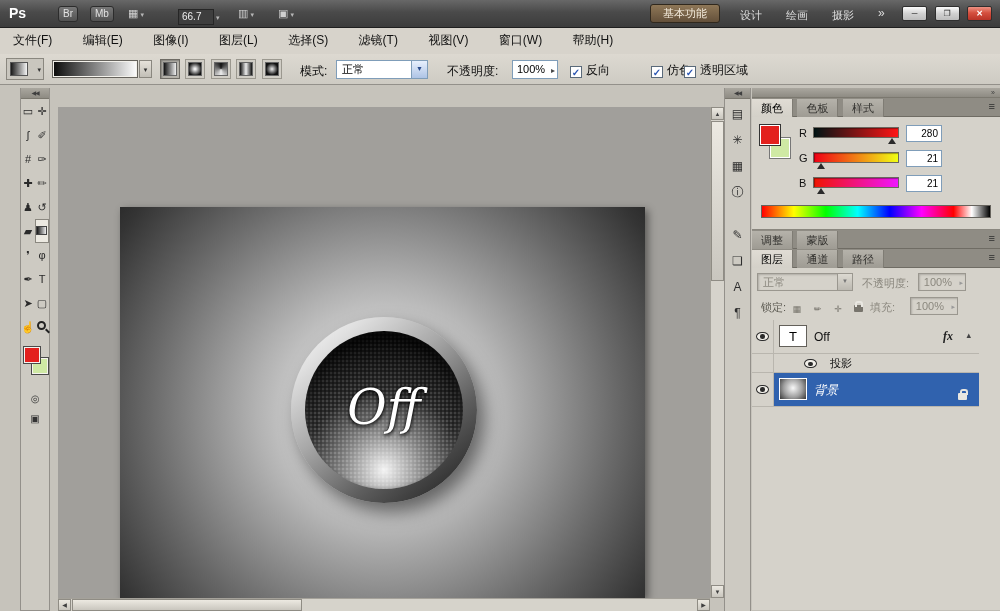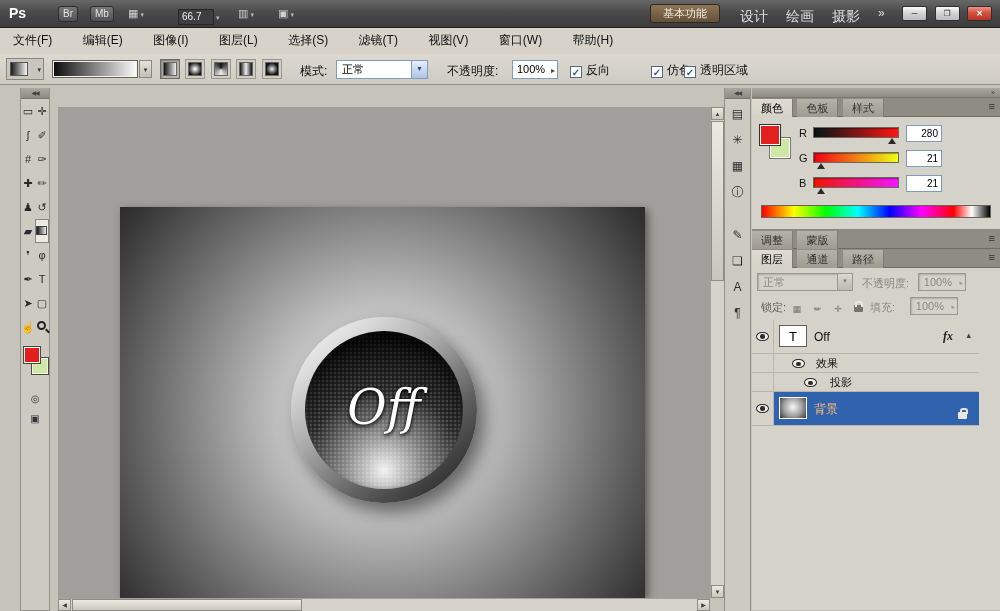--- a/index.html
+++ b/index.html
@@ -11,21 +11,21 @@
   .ps-logo{position:absolute;left:9px;top:5px;font-size:14px;font-weight:bold;color:#fff}
   .mini-btn{position:absolute;top:6px;height:16px;padding:0 4px;background:linear-gradient(#787878,#525252);border:1px solid #2c2c2c;border-radius:3px;font-size:10px;color:#e2e2e2;line-height:14px}
   .btn-br{left:58px}.btn-mb{left:90px}
   .tb-group{position:absolute;top:7px;font-size:11px;color:#cfcfcf}
   .tb-group .dd{font-size:7px;margin-left:2px;color:#b5b5b5}
   .tbg1{left:128px}.tbg2{left:238px}.tbg3{left:278px}
   .zoom-box{position:absolute;left:178px;top:6px}
   .zoom-box .zval{display:inline-block;width:36px;height:16px;background:#3e3e3e;border:1px solid #262626;color:#eee;font-size:10px;line-height:14px;padding:0 3px}
   .zoom-box .dd{font-size:7px;color:#b5b5b5;margin-left:2px}
   .ws-active{position:absolute;left:650px;top:4px;height:19px;padding:0 12px;background:linear-gradient(#8e7757,#64503a);border:1px solid #30281d;border-radius:3px;color:#f2e9da;font-size:11px;line-height:17px}
-  .ws-btn{position:absolute;top:8px;font-size:14px;color:#ddd}
+  .ws-btn{position:absolute;top:8px;font-size:11px;color:#ddd}
   .ws1{left:740px}.ws2{left:786px}.ws3{left:832px}
   .ws-more{position:absolute;left:878px;top:6px;font-size:12px;color:#ddd}
   .win-controls{position:absolute;right:8px;top:6px}
   .win-btn{display:inline-block;width:25px;height:15px;margin-left:3px;background:linear-gradient(#fbfbfb,#d2d2d2 50%,#bdbdbd);border:1px solid #2f2f2f;border-radius:2px;font-size:8px;line-height:13px;text-align:center;color:#222;vertical-align:top}
   .win-btn.close{background:linear-gradient(#ee9384,#d5503f 45%,#b93327);color:#fff;font-weight:bold}
 
   
   .menubar{position:absolute;left:0;top:28px;width:100%;height:44px;background:#d7d3cb;border-bottom:1px solid #b0ada5}
   .menu-item{display:inline-block;padding:0 13px;font-size:12px;line-height:25px;color:#101010}
 
@@ -151,21 +151,21 @@
   .eye-cell .eye{position:absolute;left:4px;top:50%;margin-top:-5px}
   .sub-eye{position:absolute;top:5px}
   .se1{left:40px}.se2{left:52px}
   .lthumb{position:absolute;left:27px;top:5px;width:28px;height:22px;border:1px solid #63605a;background:#fff;text-align:center;font-size:13px;line-height:21px;color:#000}
   .thumb-checker{background-image:linear-gradient(45deg,#c8c8c8 25%,transparent 25%,transparent 75%,#c8c8c8 75%),linear-gradient(45deg,#c8c8c8 25%,#fff 25%,#fff 75%,#c8c8c8 75%);background-size:8px 8px;background-position:0 0,4px 4px}
   .thumb-grad{background:radial-gradient(circle at 50% 45%,#f8f8f8 0%,#9e9e9e 55%,#383838 100%)}
   .lrow.selected .lthumb{border-color:#fff}
   .lname{position:absolute;left:62px;top:0;font-size:12px;line-height:34px;color:#111}
   .lname.sm{line-height:19px;font-size:11px}
   .n1{left:64px}.n2{left:78px}
-  .lrow.selected .lname{color:#fdba74;}
+  .lrow.selected .lname{color:#ffffff;font-style:italic}
   .fx-badge{position:absolute;right:26px;top:9px;font-size:12px;font-style:italic;font-weight:bold;font-family:"Liberation Serif",serif;color:#222}
   .fx-arrow{position:absolute;right:8px;top:10px;font-size:9px;color:#444}
   .lock-badge{position:absolute;right:12px;top:13px}
   .lock-ico{display:inline-block;position:relative;width:9px;height:7px;background:#e9e7e1;border-radius:1px}
   .lock-ico::before{content:"";position:absolute;left:1.5px;top:-4px;width:4px;height:4px;border:2px solid #e9e7e1;border-bottom:none;border-radius:3px 3px 0 0}
 </style>
 </head>
 <body>
 
 <div id="app">
@@ -371,25 +371,20 @@
           <span class="eye-cell">
               <span class="eye"></span>
             </span>
           <span class="lthumb">T</span>
           <span class="lname">Off</span>
           <span class="fx-badge">fx</span>
           <span class="fx-arrow">▴</span>
         </div>
         <div class="lrow small">
           <span class="eye-cell"></span>
-          <span class="eye sub-eye se1"></span>
-          <span class="lname sm n1">效果</span>
-        </div>
-        <div class="lrow small">
-          <span class="eye-cell"></span>
           <span class="eye sub-eye se2"></span>
           <span class="lname sm n2">投影</span>
         </div>
         <div class="lrow selected" style="background: rgb(48, 98, 174);">
           <span class="eye-cell">
               <span class="eye"></span>
             </span>
           <span class="lthumb thumb-grad"></span>
           <span class="lname">背景</span>
           <span class="lock-badge"><span class="lock-ico"></span></span>

